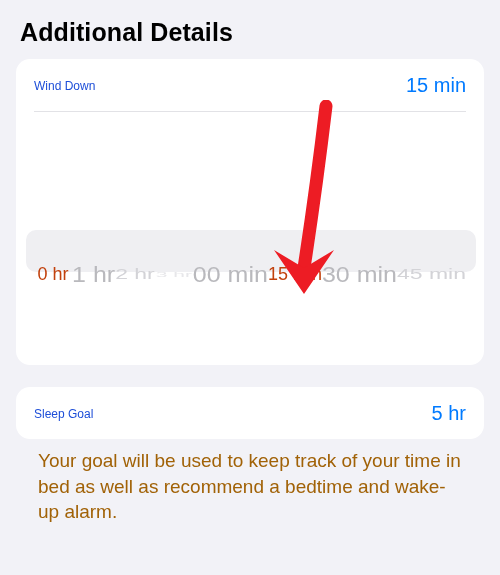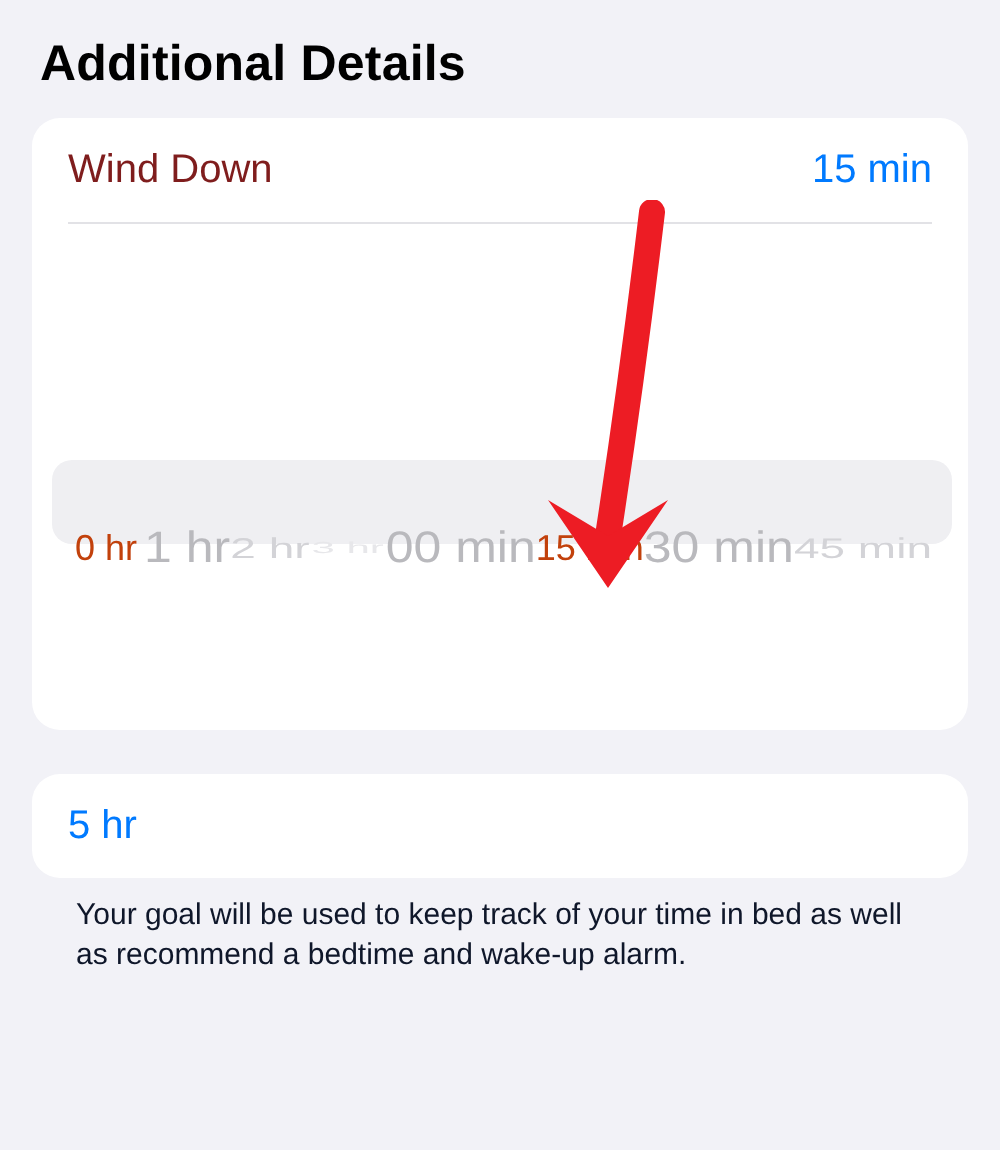--- a/index.html
+++ b/index.html
@@ -28,22 +28,22 @@
     overflow: hidden;
   }
   .row {
     display: flex;
     align-items: center;
     justify-content: space-between;
     padding: 15px 18px 14px 18px;
     min-height: 52px;
   }
   .row-label {
-    font-size: 20px;
-    color: #7f1d1d;
+    font-size: 12px;
+    color: #1d4ed8;
     font-weight: 400;
   }
   .row-value {
     font-size: 20px;
     color: #007aff;
     font-weight: 400;
   }
   .divider {
     height: 1px;
     background: #e2e2e6;
@@ -86,22 +86,22 @@
     left: 10px;
     right: 8px;
     top: 118px;
     height: 42px;
     background: #efeff2;
     border-radius: 10px;
     z-index: 0;
   }
   .picker-cols, .picker-item { z-index: 1; position: relative; }
   .footer-note {
-    font-size: 15px;
-    color: #0f172a;
+    font-size: 19px;
+    color: #a16207;
     line-height: 1.35;
     padding: 0 22px 10px 22px;
     margin-top: -13px;
   }
   .pad-above { height: 40px; }
   .arrow-svg {
     position: absolute;
     left: 240px;
     top: -12px;
     z-index: 5;
@@ -146,18 +146,19 @@
           </marker>
         </defs>
         <path d="M70,6 Q60,90 48,168" stroke="#ed1c24" stroke-width="13" fill="none" stroke-linecap="round"></path>
         <path d="M18,150 L48,194 L78,150 L48,168 Z" fill="#ed1c24"></path>
       </svg>
     </div>
   </div>
 
   <div class="card">
     <div class="row">
+      <span class="row-label">Sleep Goal</span>
       <span class="row-value">5 hr</span>
     </div>
   </div>
 
   <p class="footer-note">Your goal will be used to keep track of your time in bed as well as recommend a bedtime and wake-up alarm.</p>
 </div>
 
 </body></html>

